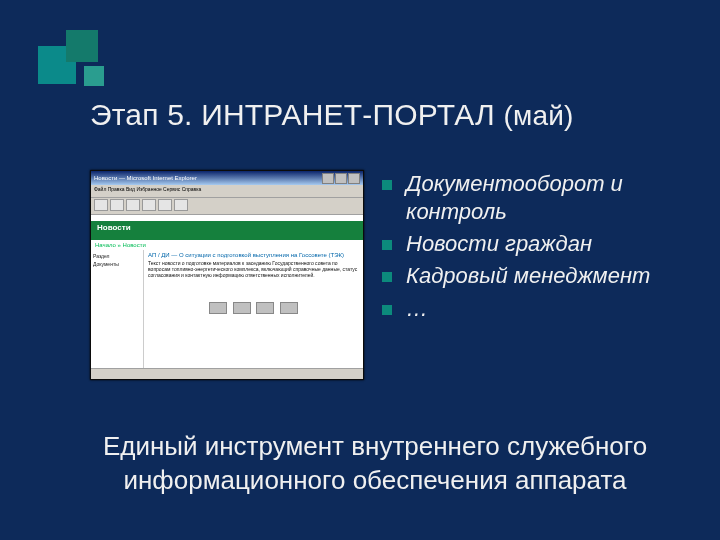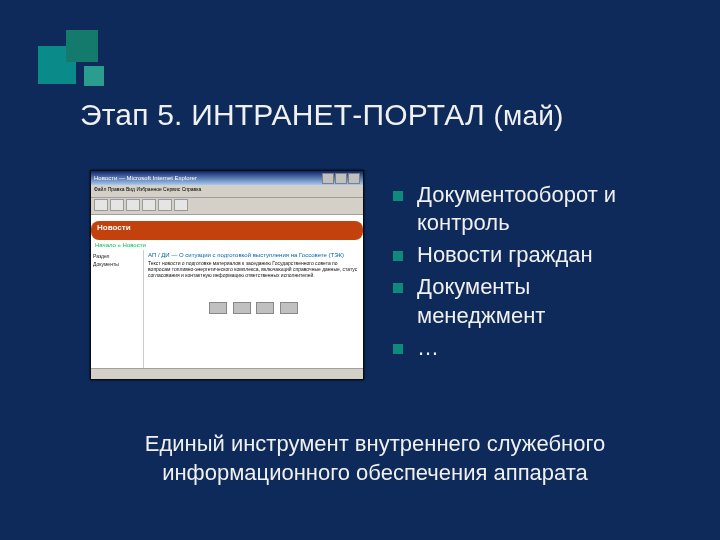--- a/index.html
+++ b/index.html
@@ -45,21 +45,21 @@
   .sq.small {
     width: 20px;
     height: 20px;
     left: 46px;
     top: 40px;
     background: #2a9d8f;
   }
   .title {
     position: absolute;
     top: 98px;
-    left: 80px;
+    left: 90px;
     font-size: 30px;
     color: #f0f0f0;
     letter-spacing: 0.2px;
   }
   .title .month {
     font-size: 28px;
   }
   .content {
     position: absolute;
     top: 170px;
@@ -134,23 +134,22 @@
     top: 50px;
     left: 0;
     right: 0;
     bottom: 10px;
     background: #ffffff;
   }
   .ss-content {
     position:absolute; inset:0; padding:0;
   }
   .ss-newsbar {
-    height:15px; background:#c2410c; color:#fff; font-size:8px; font-weight:bold;
+    height:15px; background:#15803d; color:#fff; font-size:8px; font-weight:bold;
     padding:2px 6px;
-    border-radius:8px;
   }
   .ss-crumb {
     font-size:6px; color:#0b5; padding:2px 4px;
   }
   .ss-main {
     display:flex; height:calc(100% - 30px);
   }
   .ss-side {
     width:48px; border-right:1px solid #ccc; font-size:5px; color:#222; padding:2px;
     line-height:8px;
@@ -172,23 +171,24 @@
     display:inline-block; width:16px; height:10px; background:#c0c0c0;
     border:1px solid #888; margin:0 2px;
   }
   .ss-status {
     position:absolute; bottom:0; left:0; right:0; height:10px;
     background:#d4d0c8; border-top:1px solid #a0a0a0;
   }
 
   ul.bullets {
     list-style: none;
-    margin: 11px;
+    margin: 0;
     padding: 0;
     flex: 1;
+    font-style: italic;
   }
   ul.bullets li {
     position: relative;
     padding-left: 24px;
     font-size: 22px;
     color: #f0f0f0;
     line-height: 1.28;
     margin-bottom: 4px;
   }
   ul.bullets li::before {
@@ -199,21 +199,21 @@
     width: 10px;
     height: 10px;
     background: #0c8a7c;
   }
   .footer-text {
     position: absolute;
     top: 430px;
     left: 90px;
     right: 60px;
     text-align: center;
-    font-size: 22px;
+    font-size: 26px;
     color: #f0f0f0;
     line-height: 1.3;
   }
 </style>
 </head>
 <body>
 
 <div class="slide">
 
   <div class="corner-decor">
@@ -268,21 +268,21 @@
             </div>
           </div>
         </div>
       </div>
       <div class="ss-status"></div>
     </div>
 
     <ul class="bullets">
       <li><span>Документооборот и контроль</span></li>
       <li><span>Новости граждан</span></li>
-      <li><span>Документы менеджмент</span></li>
+      <li><span>Кадровый менеджмент</span></li>
       <li><span>…</span></li>
     </ul>
 
   </div>
 
   <div class="footer-text">Единый инструмент внутреннего служебного информационного обеспечения аппарата</div>
 
 </div>
 
 </body></html>

